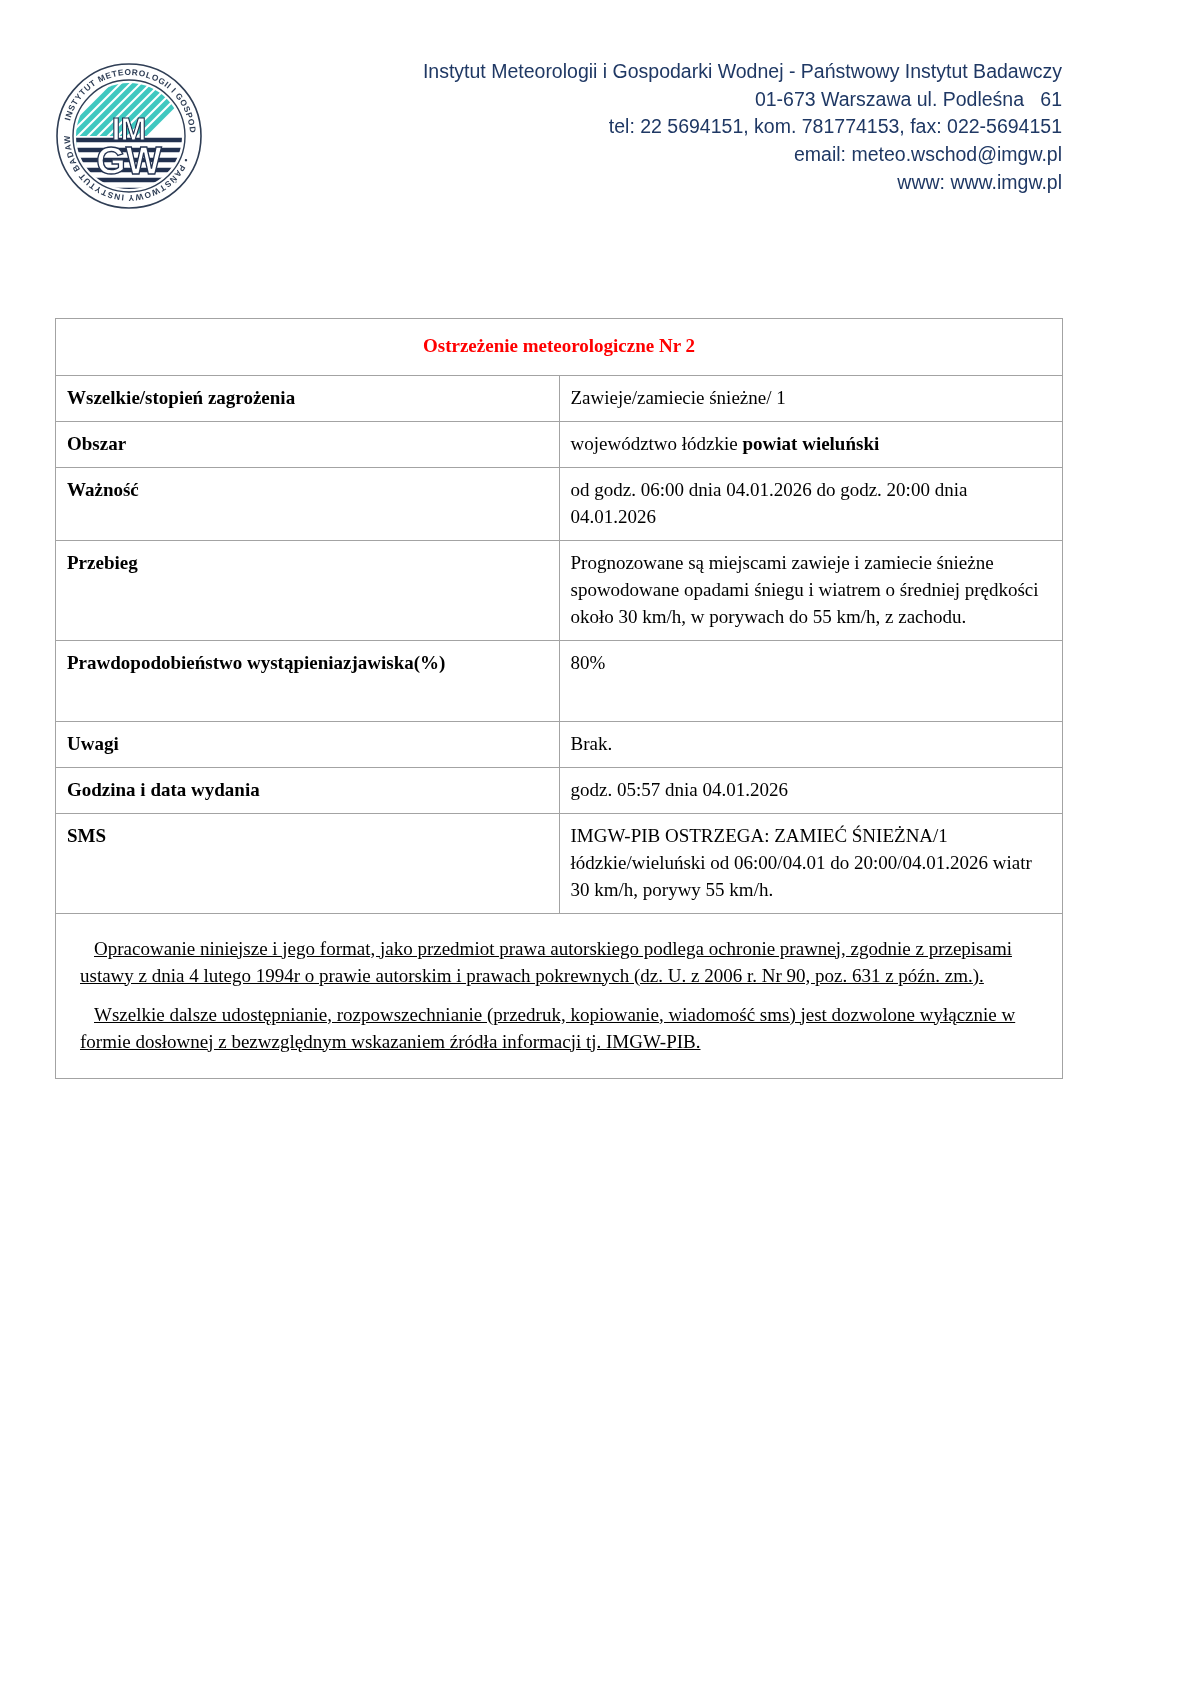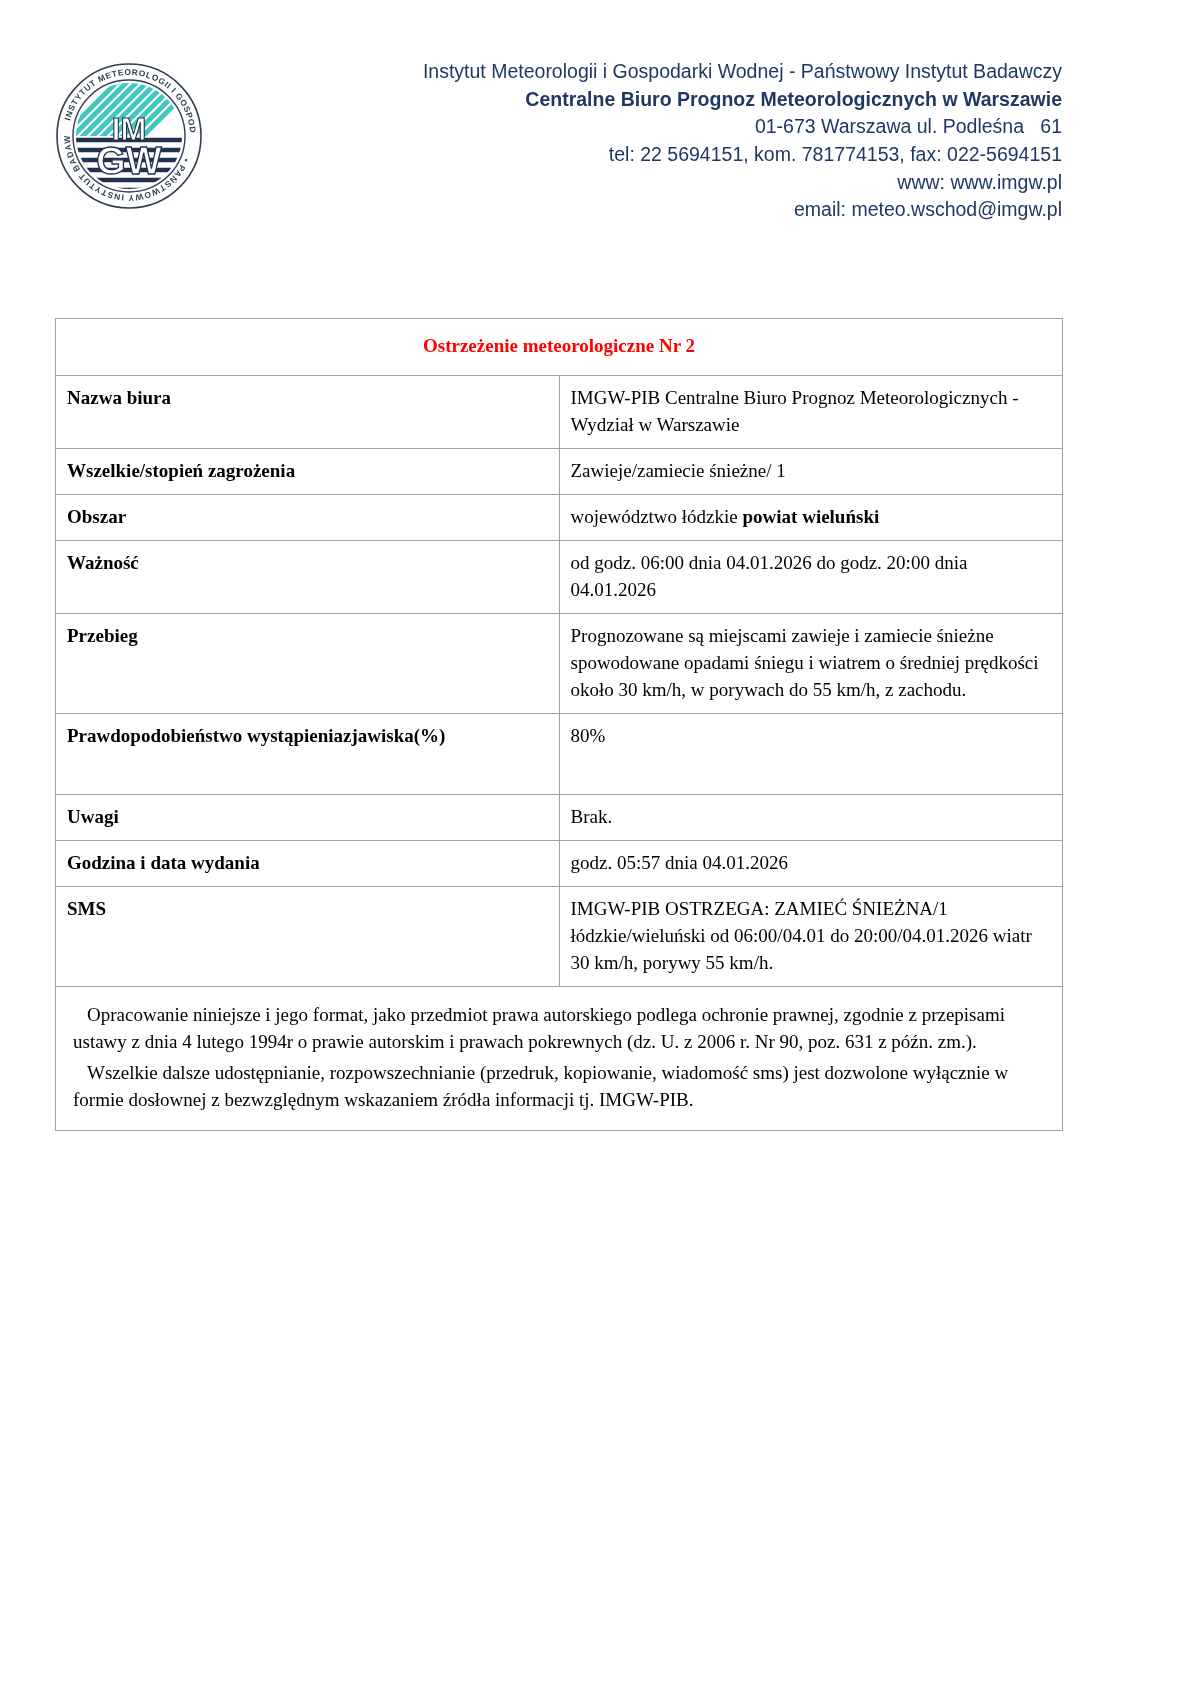--- a/index.html
+++ b/index.html
@@ -73,22 +73,23 @@
     font-size: 24px;
     padding: 14px 0 15px 0 !important;
   }
   .value b { font-weight: bold; text-align: center; }
   .footer-cell {
     font-size: 18.5px;
     line-height: 1.45;
     padding: 10px 12px 11px 12px !important;
   }
   .footer-cell p {
-    margin: 5px;
+    margin: 12px;
     text-indent: 14px;
+    text-decoration: underline;
   }
 </style>
 </head>
 <body>
 
 <div class="header">
 
   <div class="logo-wrap">
     <svg viewBox="0 0 148 148" width="148" height="148">
       <defs>
@@ -129,38 +130,33 @@
         <textPath href="#ringTop" startOffset="8%">INSTYTUT METEOROLOGII I GOSPODARKI WODNEJ</textPath>
       </text>
       <text font-family="Liberation Sans, sans-serif" font-size="8.4" font-weight="bold" fill="#2F3E55" letter-spacing="1">
         <textPath href="#ringBot" startOffset="12%">• PAŃSTWOWY INSTYTUT BADAWCZY •</textPath>
       </text>
     </svg>
   </div>
 
   <div class="header-text">
     <div class="line">Instytut Meteorologii i Gospodarki Wodnej - Państwowy Instytut Badawczy</div>
-    <div class="line bold">Centralne Biuro Prognoz Meteorologicznych w Warszawie</div>
     <div class="line">01-673 Warszawa ul. Podleśna   61</div>
     <div class="line">tel: 22 5694151, kom. 781774153, fax: 022-5694151</div>
+    <div class="line">email: meteo.wschod@imgw.pl</div>
     <div class="line">www: www.imgw.pl</div>
-    <div class="line">email: meteo.wschod@imgw.pl</div>
   </div>
 </div>
 
 <table class="doc-table">
   <tbody>
     <tr>
       <td class="title-cell" colspan="2">Ostrzeżenie meteorologiczne Nr 2</td>
     </tr>
 
-    <tr>
-      <td class="label">Nazwa biura</td>
-      <td class="value">IMGW-PIB Centralne Biuro Prognoz Meteorologicznych - Wydział w Warszawie</td>
-    </tr>
 
     <tr>
       <td class="label">Wszelkie/stopień zagrożenia</td>
       <td class="value">Zawieje/zamiecie śnieżne/  1</td>
     </tr>
 
     <tr>
       <td class="label">Obszar</td>
       <td class="value"><span>województwo łódzkie </span><b>powiat wieluński</b></td>
     </tr>

